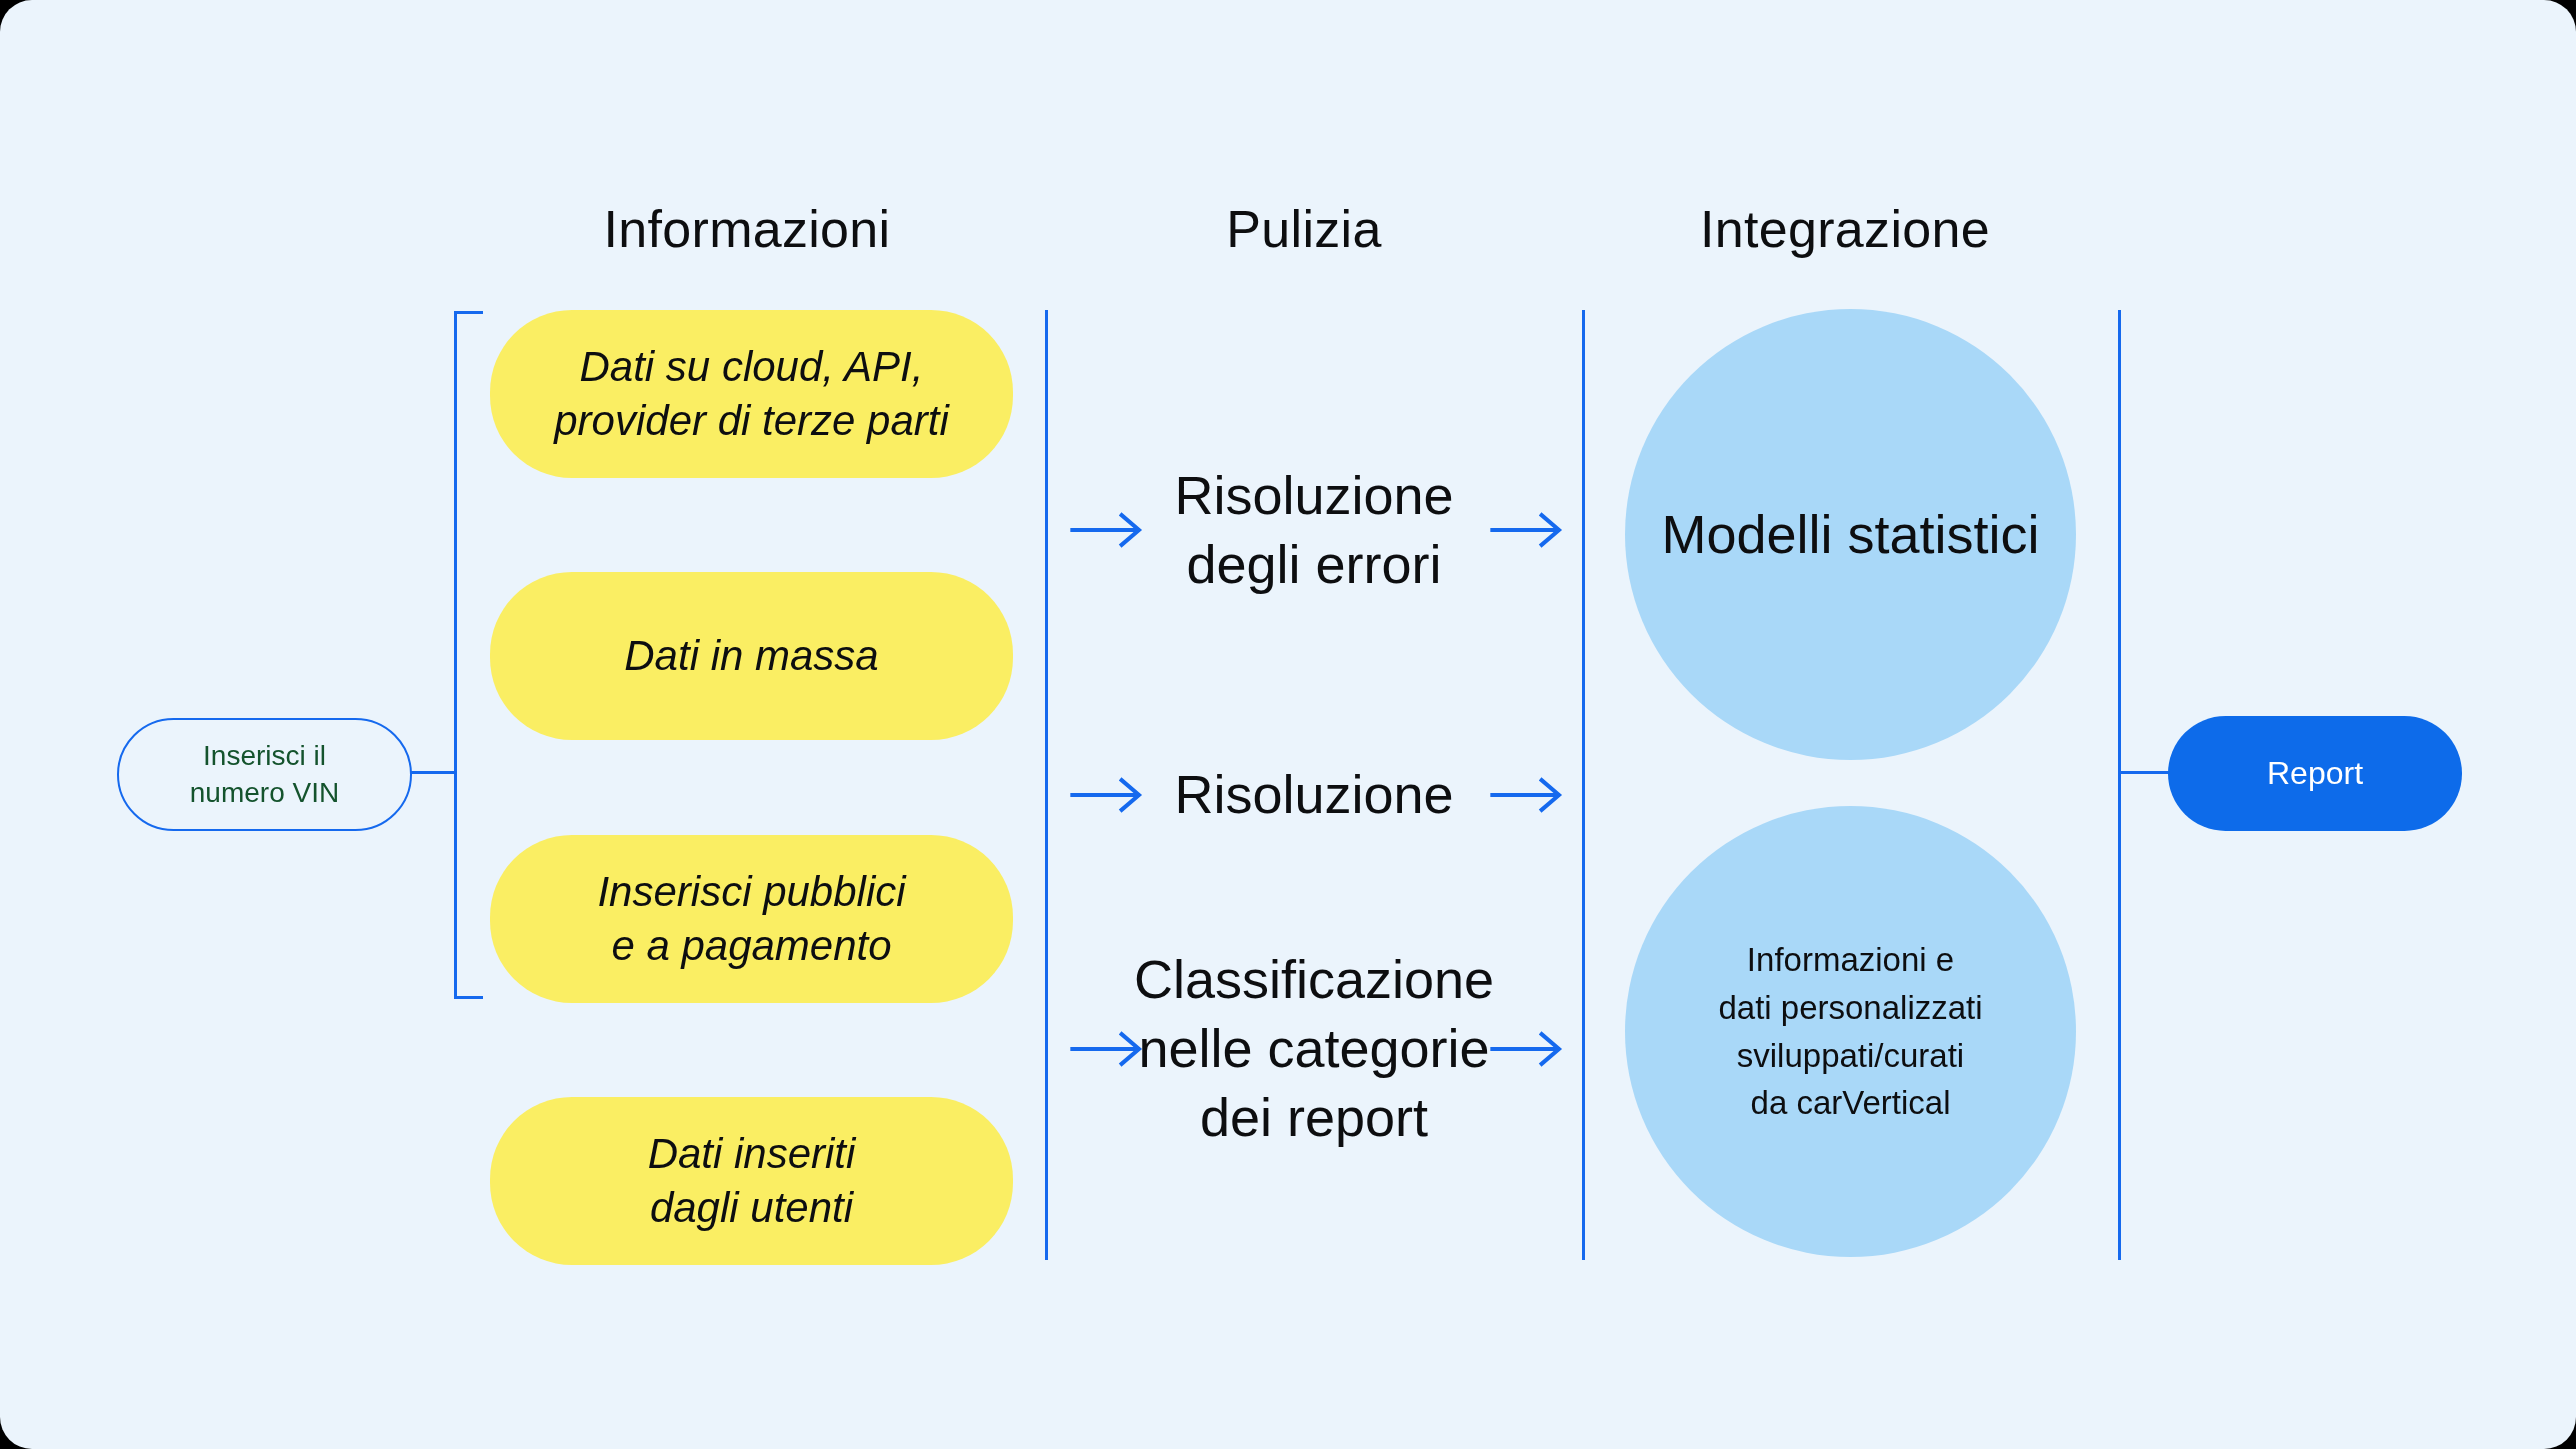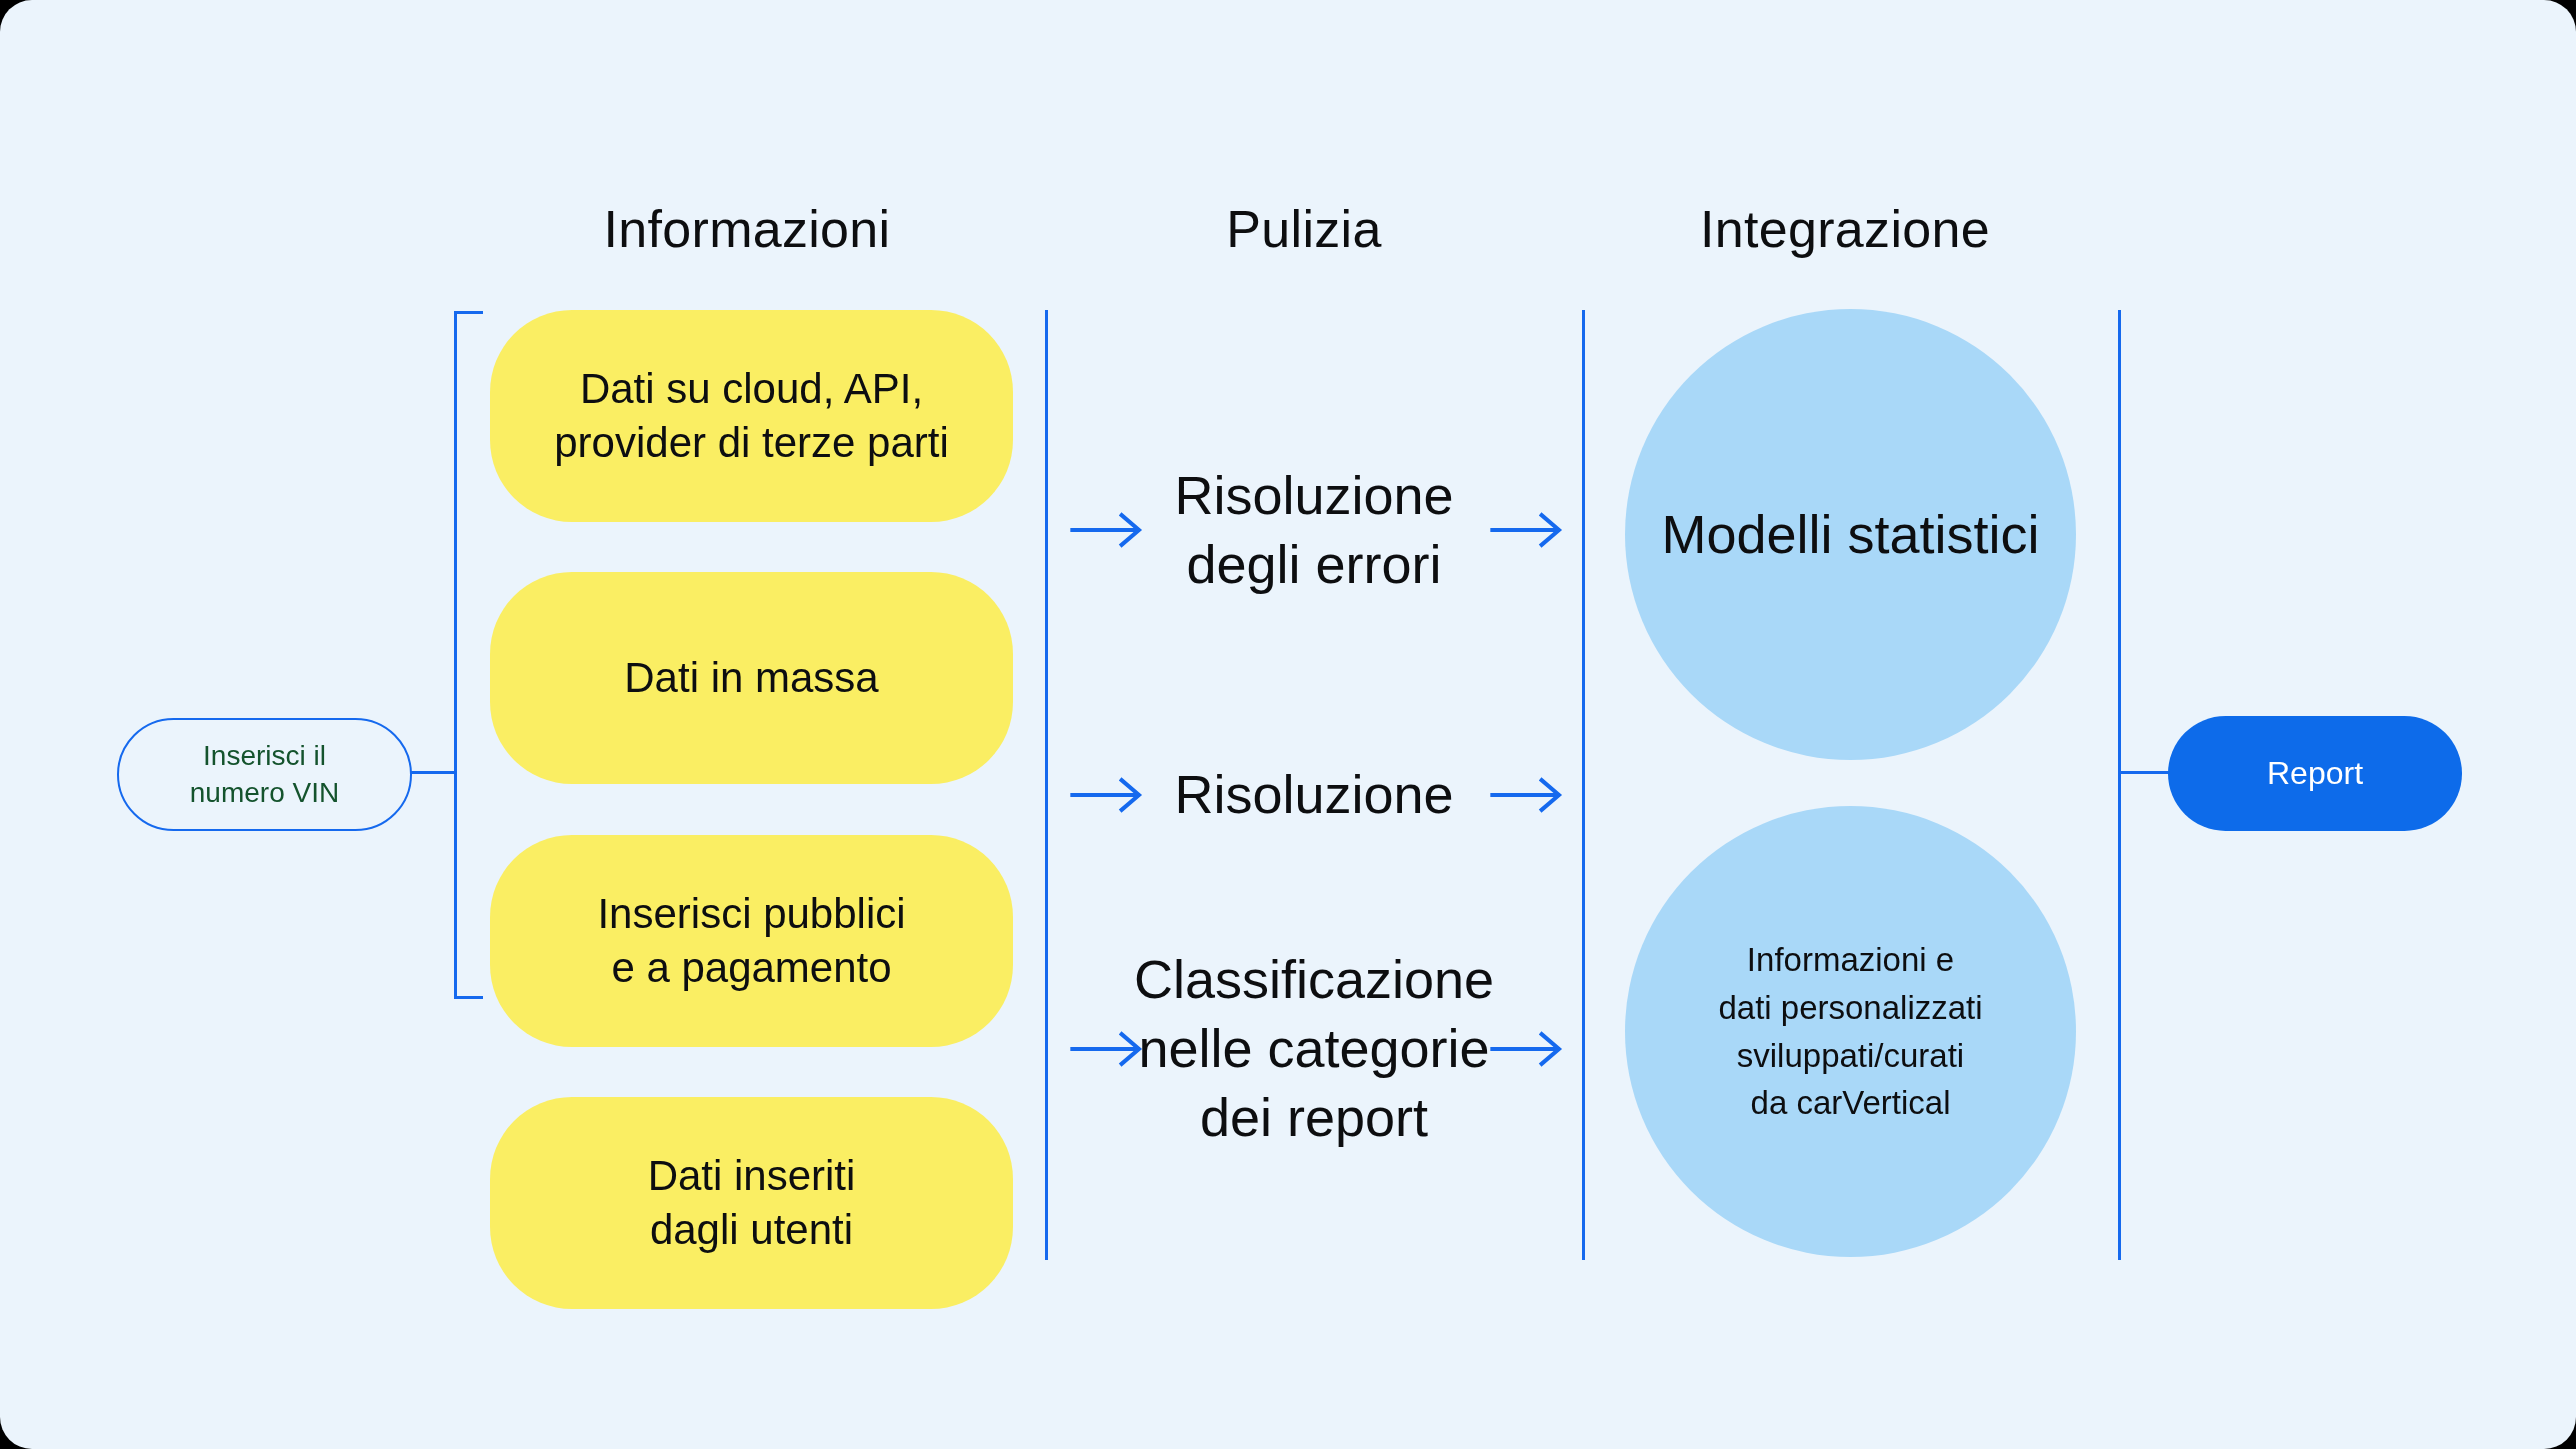--- a/index.html
+++ b/index.html
@@ -37,29 +37,30 @@
     white-space: pre-line;
     background: transparent;
   }
 
   .hline { position: absolute; height: 3.4px; background: #1569EE; }
   .vline { position: absolute; width: 3.4px; background: #1569EE; }
 
   .src-pill {
     position: absolute;
     left: 490px;
-    width: 523px; height: 212px;
+    width: 523px; height: 168px;
     background: #FAEE63;
     border-radius: 82px;
     color: #0D0E10;
     font-size: 42px;
     line-height: 1.28;
     display: flex; align-items: center; justify-content: center;
     text-align: center;
     white-space: pre-line;
+    font-style: italic;
   }
   .src-pill.p1 { top: 310px; }
   .src-pill.p2 { top: 572px; }
   .src-pill.p3 { top: 835px; }
   .src-pill.p4 { top: 1097px; }
 
   .divider { top: 310px; height: 950px; }
   .divider.d1 { left: 1045px; }
   .divider.d2 { left: 1582px; }
   .divider.d3 { left: 2118px; }

